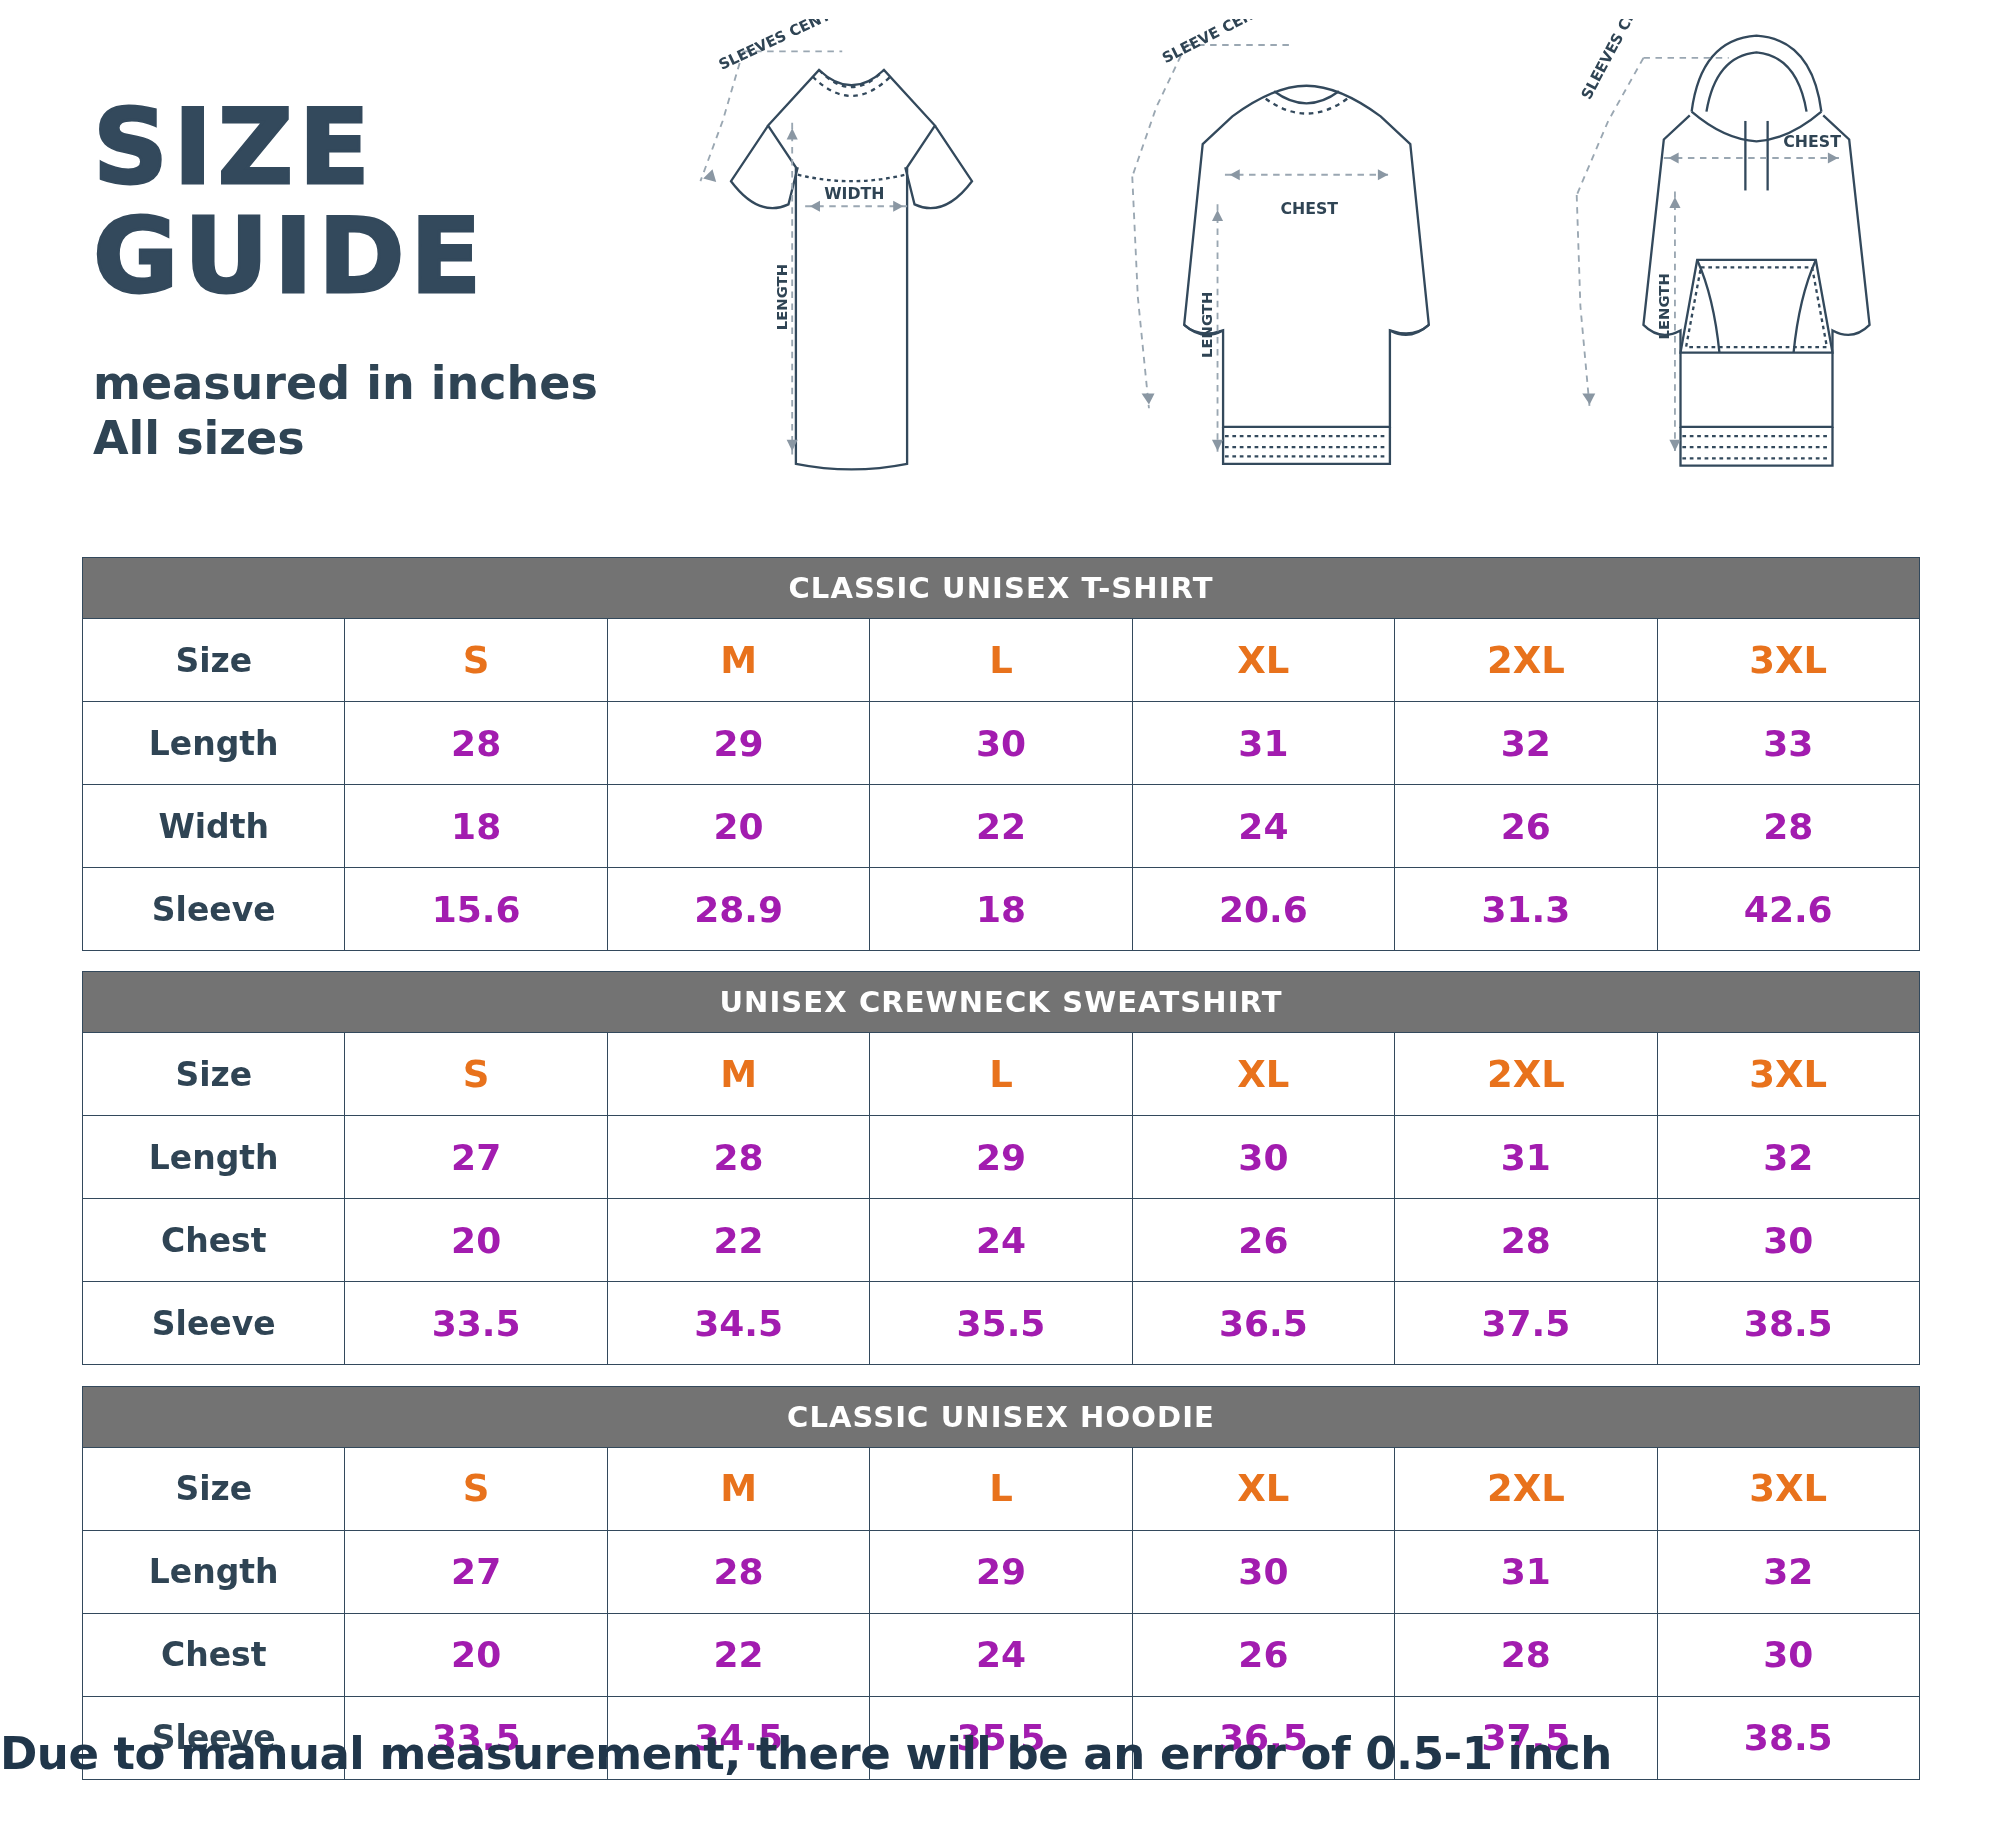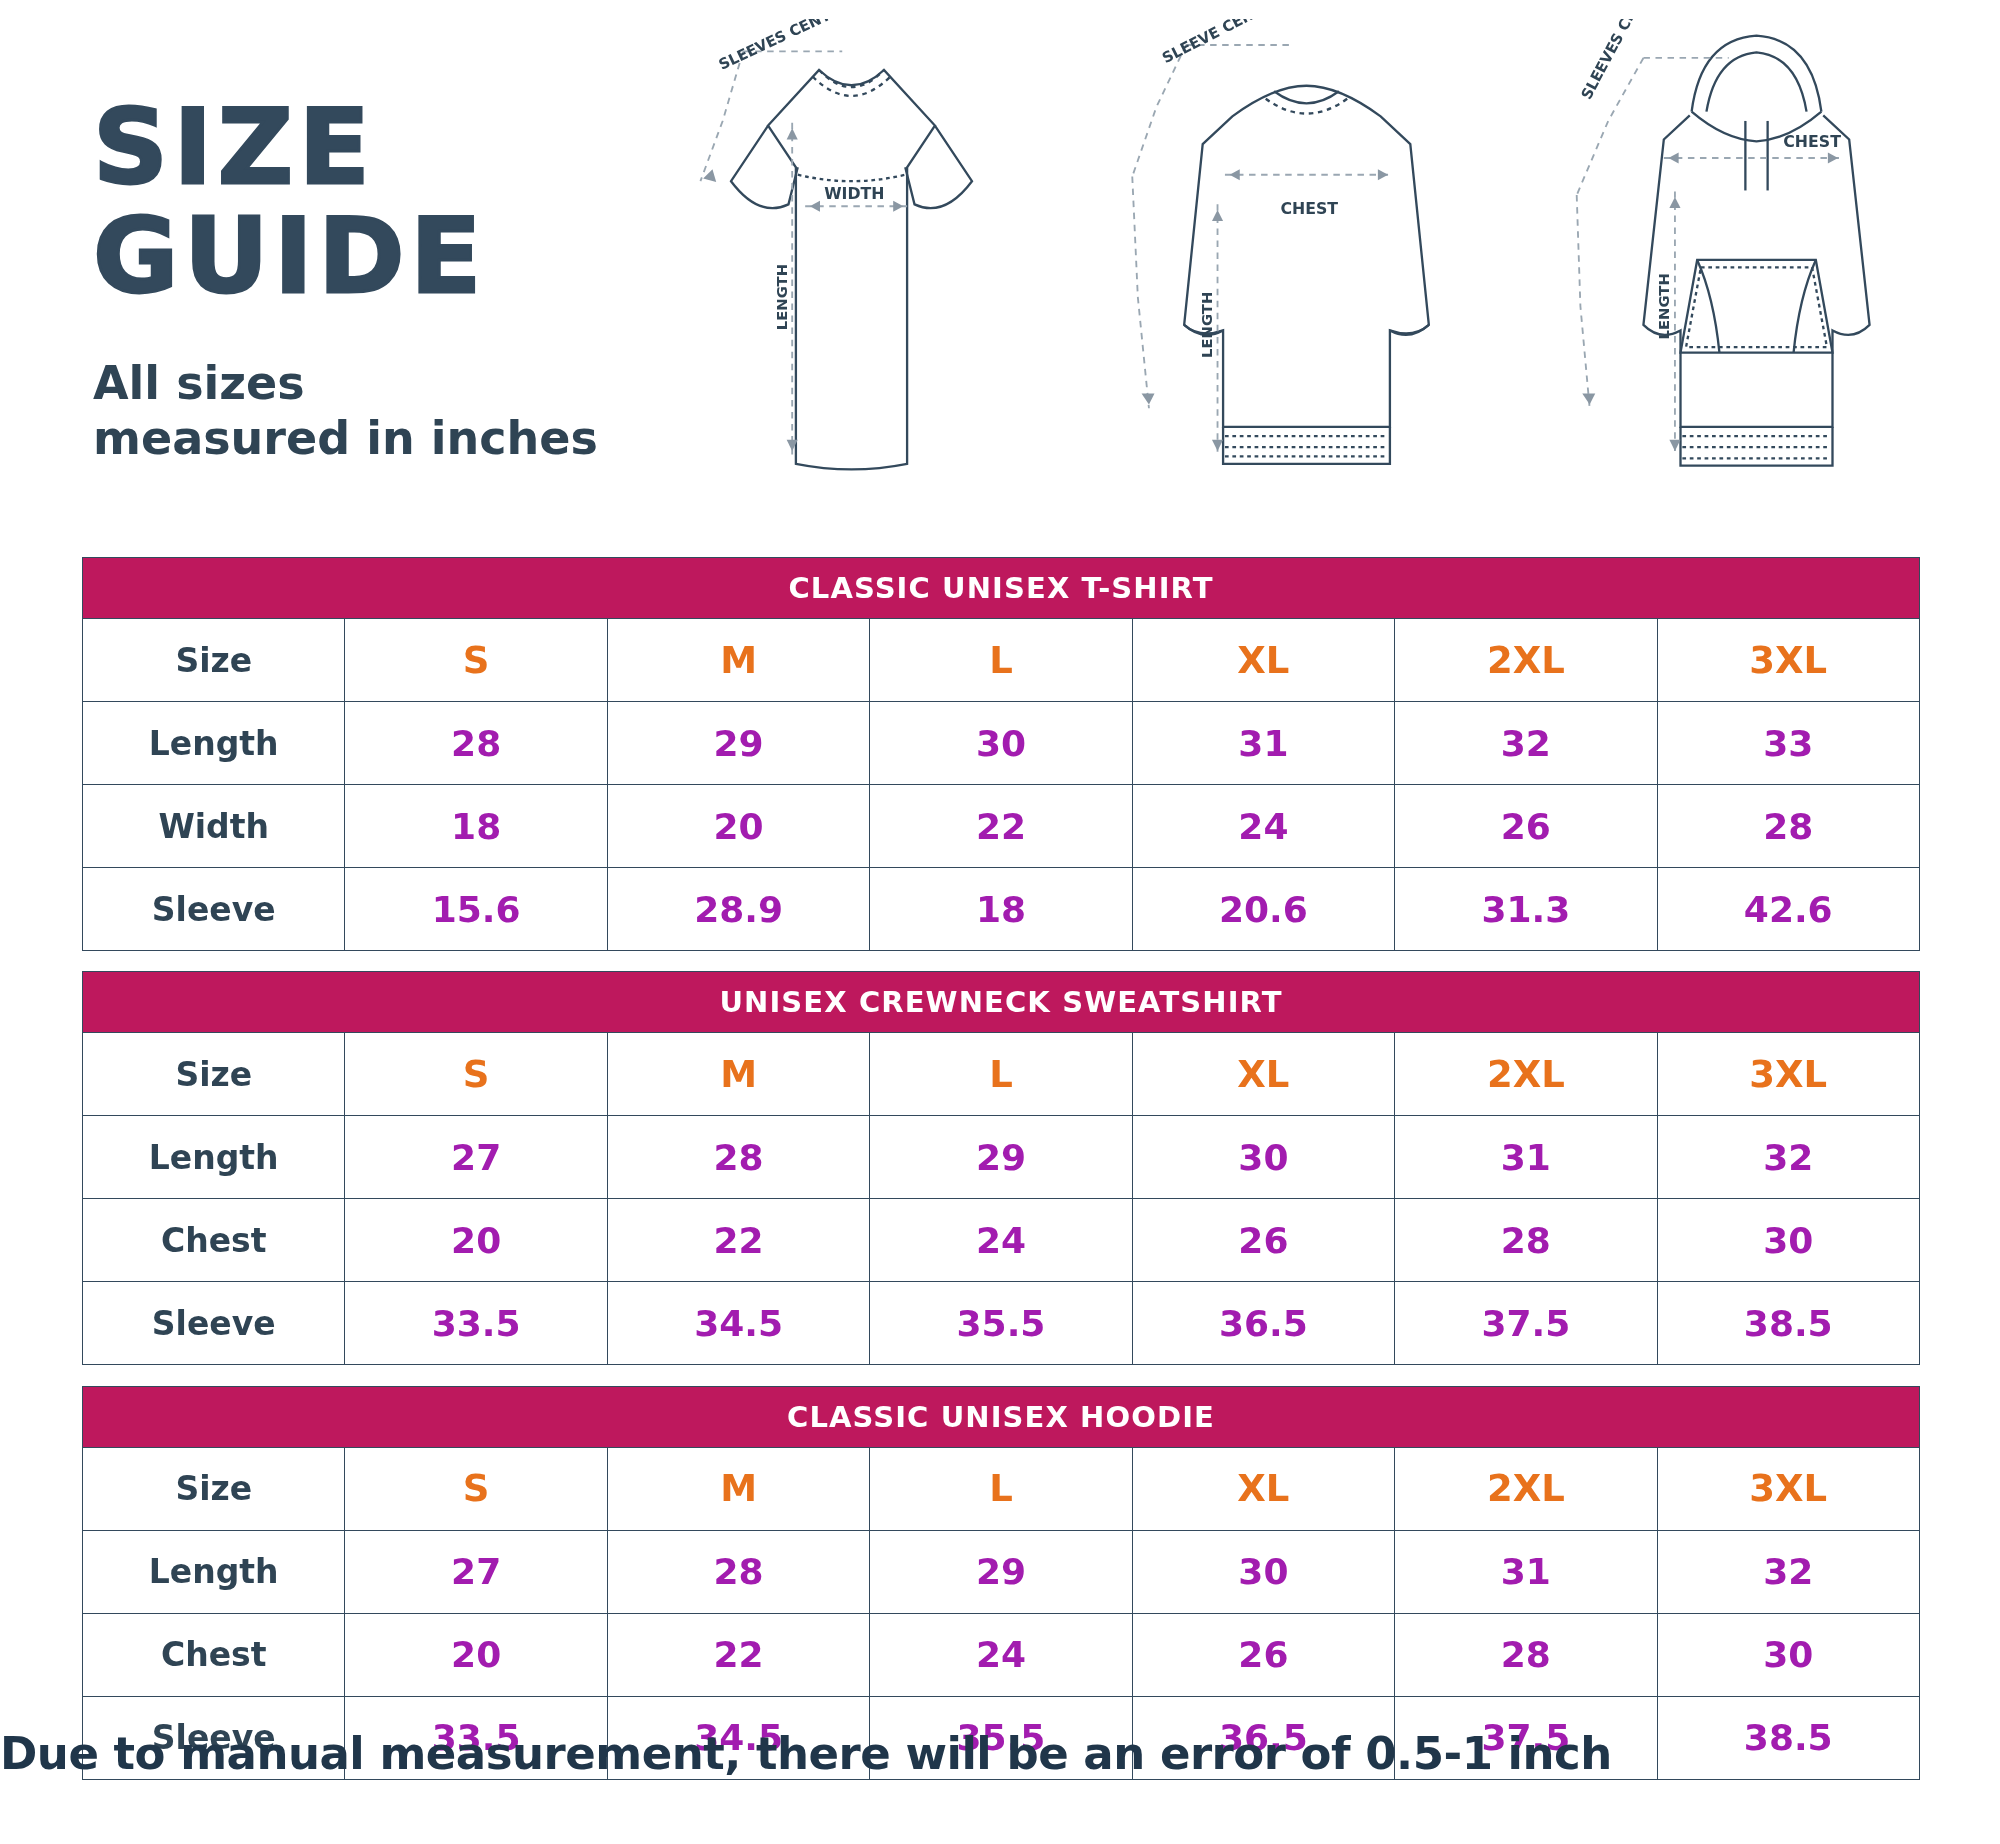--- a/index.html
+++ b/index.html
@@ -86,21 +86,21 @@
     margin-bottom: 20.4px;
   }
   table.sizetable th, table.sizetable td {
     border: 1.9px solid #33495c;
     text-align: center;
     vertical-align: middle;
     height: 80px;
     font-family: "DejaVu Sans", sans-serif;
   }
   .tbl-title {
-    background: #be185d;
+    background: #737373;
     color: #ffffff;
     font-weight: bold;
     font-size: 29px;
     letter-spacing: 1.1px;
     height: 58px !important;
     border: 1.9px solid #33495c !important;
   }
   .row-label {
     font-weight: bold;
     font-size: 33px;
@@ -137,22 +137,22 @@
 <body>
 
 <div class="page">
 
   <div class="header">
 
     <div class="title-block">
       <div class="title-line">SIZE</div>
       <div class="title-line">GUIDE</div>
       <div class="subtitle">
+        <div>measured in inches</div>
         <div>All sizes</div>
-        <div>measured in inches</div>
       </div>
     </div>
 
     <div class="garments">
 
       <div class="garment g-tshirt">
         <svg class="gsvg" viewBox="0 0 480 560" xmlns="http://www.w3.org/2000/svg">
           <g fill="none" stroke="#33495c" stroke-width="2.5">
             <path d="M150 115 L205 55 Q240 88 275 55 L330 115 L300 160 L300 480 Q240 492 180 480 L180 160 Z"></path>
             <path d="M150 115 L110 175 Q140 215 172 200 L182 160"></path>

